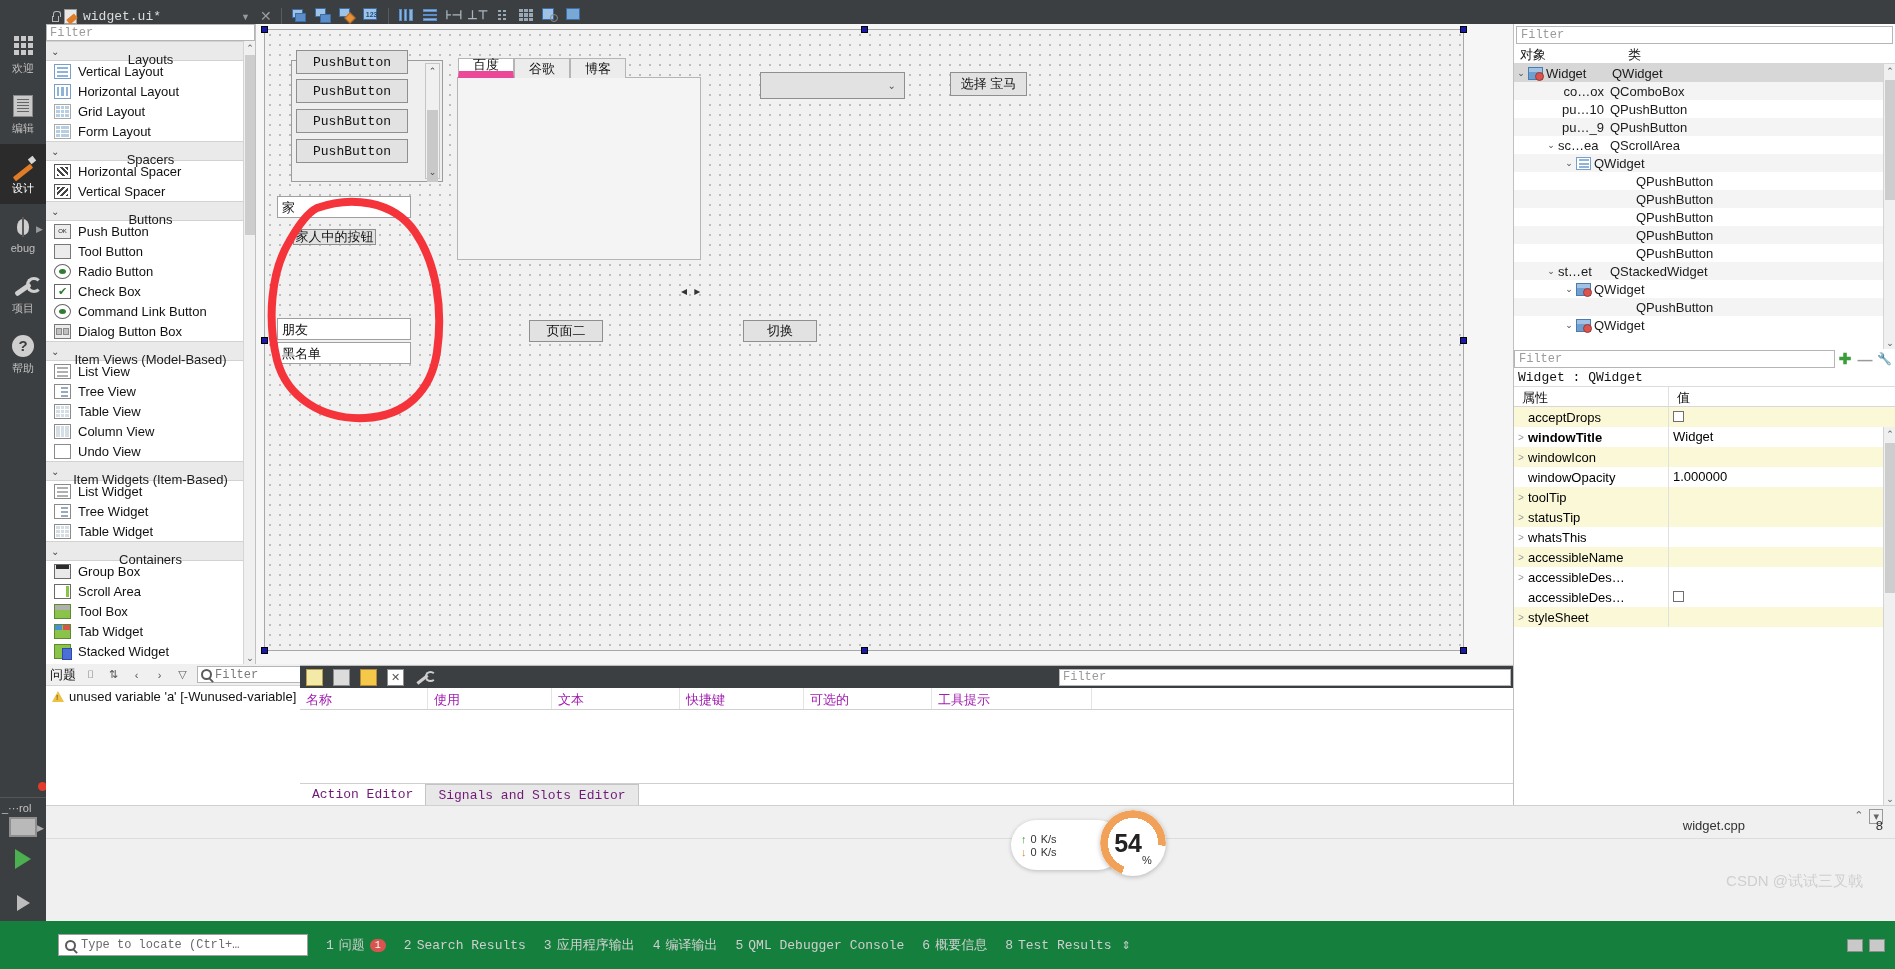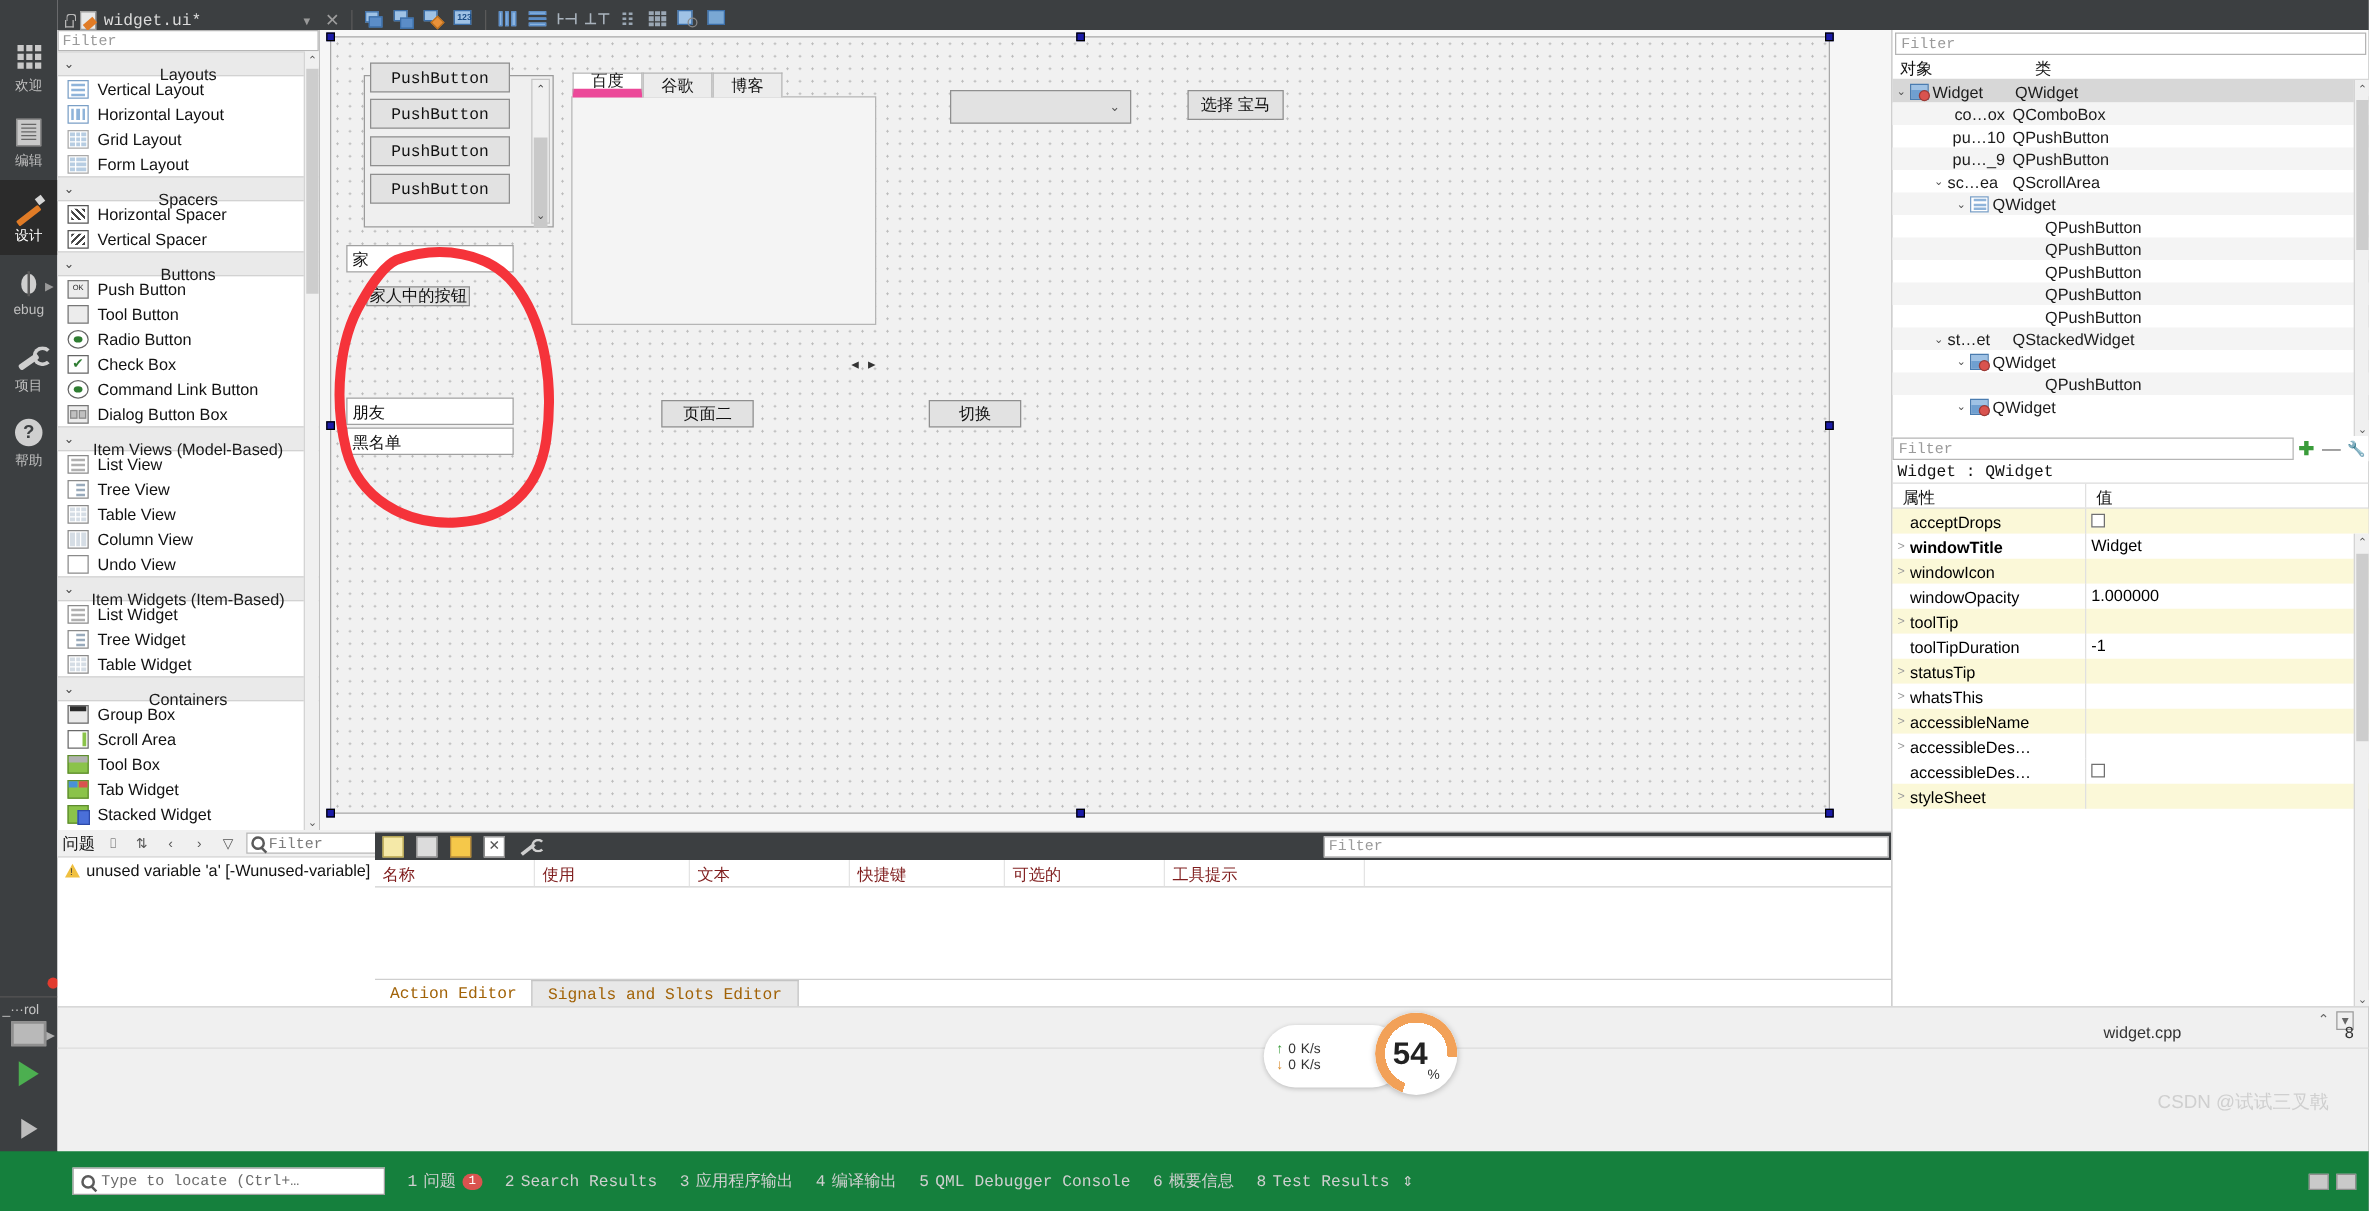--- a/index.html
+++ b/index.html
@@ -190,25 +190,25 @@
   .ap-toolbar{ height:22px; background:#3c3f41; display:flex; align-items:center; padding-left:6px; gap:10px;}
   .ap-tico{ width:17px;height:17px;position:relative;}
   .ap-newpage{background:#f5e9a8;border:1px solid #b4a14a;}
   .ap-copy{background:#dcdcdc;border:1px solid #8d8d8d;}
   .ap-edit{background:#f5c84a;border:1px solid #b4893a;}
   .ap-del{background:#fff;border:1px solid #8d8d8d;color:#555;font-size:11px;text-align:center;line-height:15px;}
   .ap-wr{width:17px;height:17px;position:relative;}
   .ap-wr:before{content:"";position:absolute;left:2px;top:9px;width:13px;height:3px;background:#cfcfcf;transform:rotate(-38deg);}
   .ap-wr:after{content:"";position:absolute;left:11px;top:2px;width:7px;height:7px;border:2px solid #cfcfcf;border-radius:50%;border-right-color:transparent;}
   .ap-headrow{ height:22px; display:flex; border-bottom:1px solid #d0d0d0; background:#fff;}
-  .ap-th{ font-size:13px; color:#7f1d1d; padding:3px 0 0 6px; border-right:1px solid #e4e4e4;}
+  .ap-th{ font-size:13px; color:#a21caf; padding:3px 0 0 6px; border-right:1px solid #e4e4e4;}
   .ap-tabs{ position:absolute; bottom:0; left:0; right:0; height:22px; display:flex;
      border-top:1px solid #cfcfcf; background:#fff; }
   .ap-tab{ padding:0 12px; display:flex;align-items:center; font-size:13px;
-     font-family:"Liberation Mono", monospace; color:#a16207; }
+     font-family:"Liberation Mono", monospace; color:#701a75; }
   .ap-tab.sel{ background:#e8e8e8; border:1px solid #c4c4c4; border-bottom:none;}
 
   
   .objdock{ position:absolute; left:1513px; top:24px; width:382px; height:325px; background:#fff;
      border-left:1px solid #c0c0c0; }
   .dock-filter{ height:18px; margin:2px 2px 0; border:1px solid #b5b5b5; color:#9a9a9a;
      font-size:12px; padding:1px 4px; font-family:"Liberation Mono", monospace; background:#fff;}
   .obj-head{ height:20px; display:flex; border-bottom:1px solid #d7d7d7; font-size:13px; color:#111;}
   .obj-head div{ padding:2px 0 0 6px; }
   .tree-row{ height:18px; display:flex; align-items:center; font-size:13px; color:#1b1b1b;}
@@ -913,25 +913,20 @@
       <div class="prow pwhite">
         <span class="pexp"></span>
         <span class="pname">windowOpacity</span>
         <span class="pval">1.000000</span>
       </div>
       <div class="prow pyellow">
         <span class="pexp">&gt;</span>
         <span class="pname">toolTip</span>
         <span class="pval"></span>
       </div>
-      <div class="prow pwhite">
-        <span class="pexp"></span>
-        <span class="pname">toolTipDuration</span>
-        <span class="pval">-1</span>
-      </div>
       <div class="prow pyellow">
         <span class="pexp">&gt;</span>
         <span class="pname">statusTip</span>
         <span class="pval"></span>
       </div>
       <div class="prow pwhite">
         <span class="pexp">&gt;</span>
         <span class="pname">whatsThis</span>
         <span class="pval"></span>
       </div>

